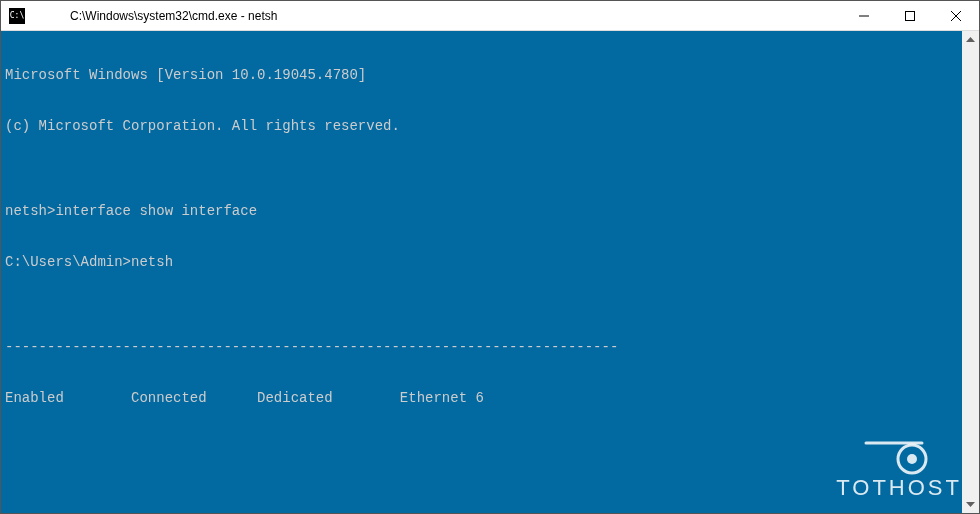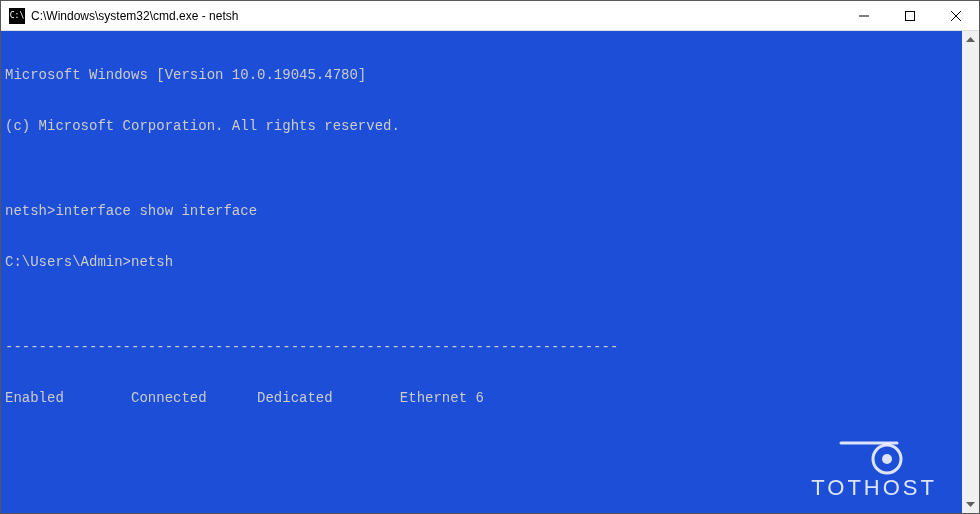--- a/index.html
+++ b/index.html
@@ -34,40 +34,41 @@
       justify-content: center;
       font-size: 8px;
       color: #fff;
       font-family: Consolas, monospace;
     }
     .titlebar-title {
       color: #000;
       font-family: 'Segoe UI', Tahoma, sans-serif;
       font-size: 12px;
       flex: 1;
+      margin-left: 39px;
     }
     .window-controls {
       display: flex;
       height: 100%;
     }
     .window-btn {
       width: 46px;
       height: 100%;
       display: flex;
       align-items: center;
       justify-content: center;
       color: #000;
       font-family: 'Segoe UI', sans-serif;
     }
     .window-btn svg {
       width: 10px;
       height: 10px;
     }
     .terminal {
-      background: #1d4ed8;
+      background: #0369a1;
       color: #cccccc;
       padding: 2px 0 0 4px;
       height: calc(100% - 30px);
       position: relative;
       font-family: Consolas, 'Courier New', monospace;
       font-size: 14px;
       line-height: 17px;
       white-space: pre;
     }
     .scrollbar {
@@ -87,21 +88,21 @@
       justify-content: center;
       color: #505050;
       font-size: 9px;
     }
     .scrollbar-track {
       flex: 1;
     }
     .watermark {
       position: absolute;
       bottom: 12px;
-      right: 42px;
+      right: 17px;
       color: rgba(255,255,255,0.85);
       font-family: 'Segoe UI', Arial, sans-serif;
       display: flex;
       flex-direction: column;
       align-items: center;
     }
     .watermark svg {
       margin-bottom: -2px;
     }
     .watermark-text {

